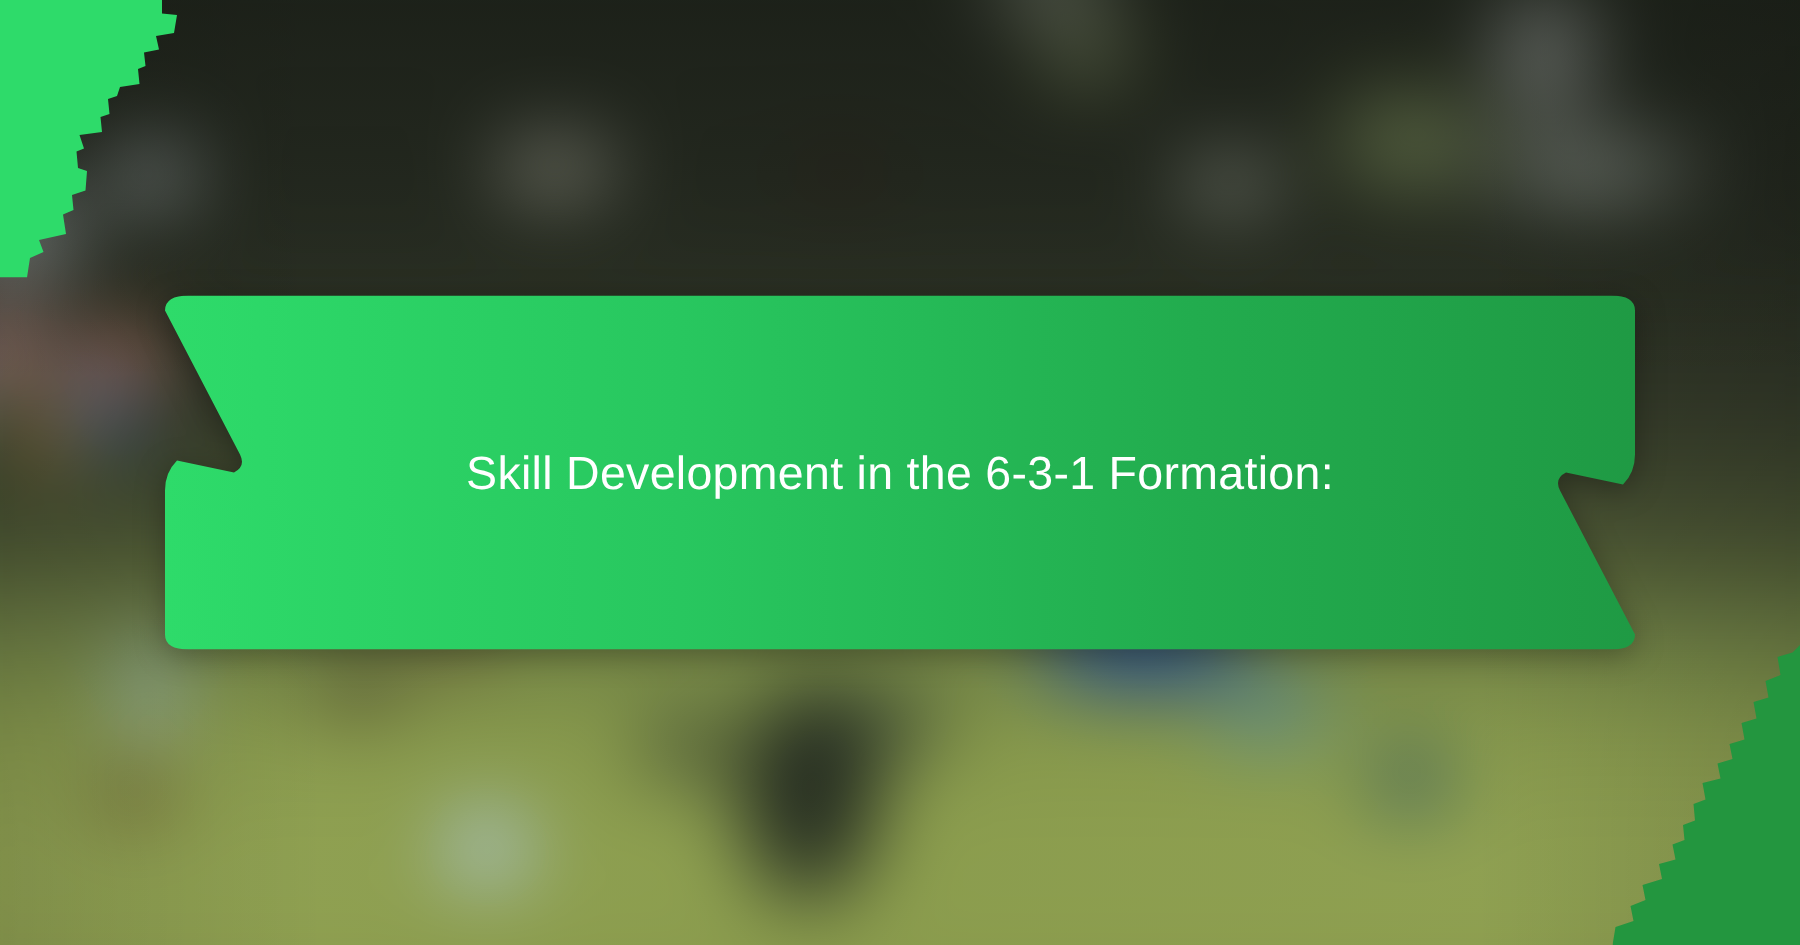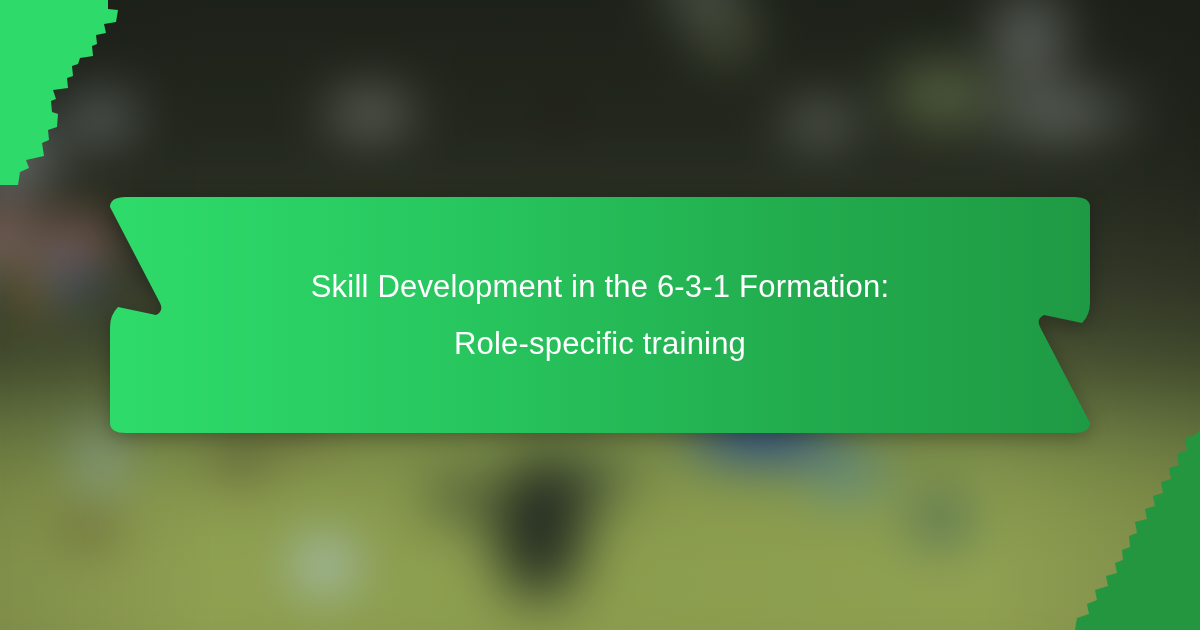--- a/index.html
+++ b/index.html
@@ -188,16 +188,15 @@
                Q 0,118 8,110
                L 46,118
                Q 54,114 50,106
                L 0,10
                Q 0,0 16,0 Z"></path>
     </svg>
   </div>
 
   <div class="ribbon-text">
     <div class="title-line">Skill Development in the 6-3-1 Formation:</div>
-    <div class="title-line">Role-specific training</div>
   </div>
 
 </div>
 
 </body></html>

